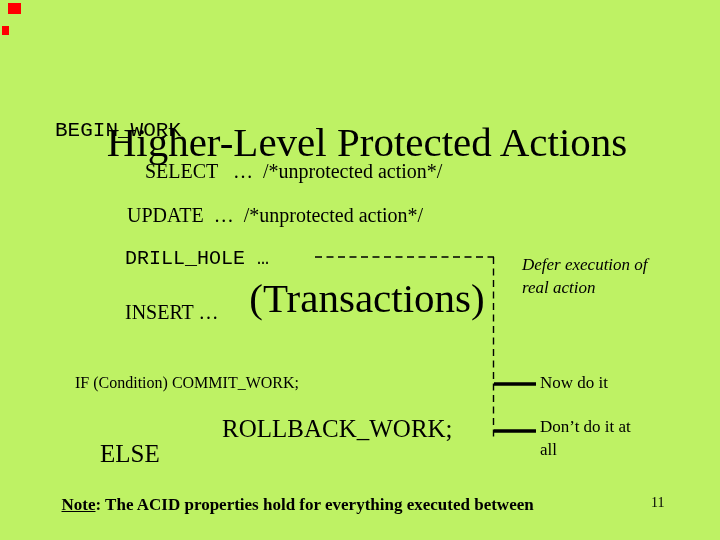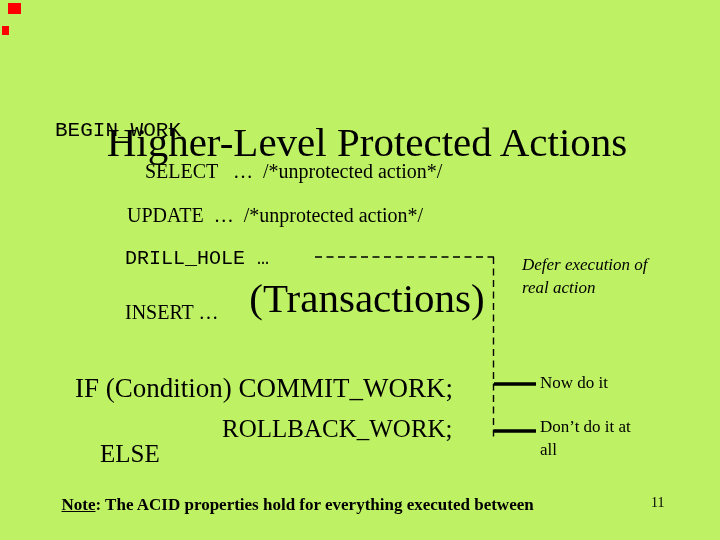--- a/index.html
+++ b/index.html
@@ -39,21 +39,21 @@
     font-size: 20px;
     line-height: 1;
     white-space: pre;
   }
   .code.begin   { left: 55px;  top: 120px; font-size: 21px; font-family: Liberation Mono, monospace; }
   .code.select1 { left: 145px; top: 161px; }
   .code.update  { left: 127px; top: 205px; }
   .code.drill   { left: 125px; top: 249px; font-family: Liberation Mono, monospace; }
   .code.insert  { left: 125px; top: 302px; }
   .code.select2 { left: 122px; top: 335px; }
-  .code.ifline  { left: 75px;  top: 375px; font-size: 27px; }
+  .code.ifline  { left: 75px;  top: 375px; font-size: 16px; }
   .code.elseline{ left: 75px;  top: 416px; font-size: 25px; }
   .code.elseline .rollback { position: absolute; left: 147px; top: 0; }
 
   .connectors {
     position: absolute;
     left: 0; top: 0;
     width: 720px; height: 540px;
     pointer-events: none;
   }
 

